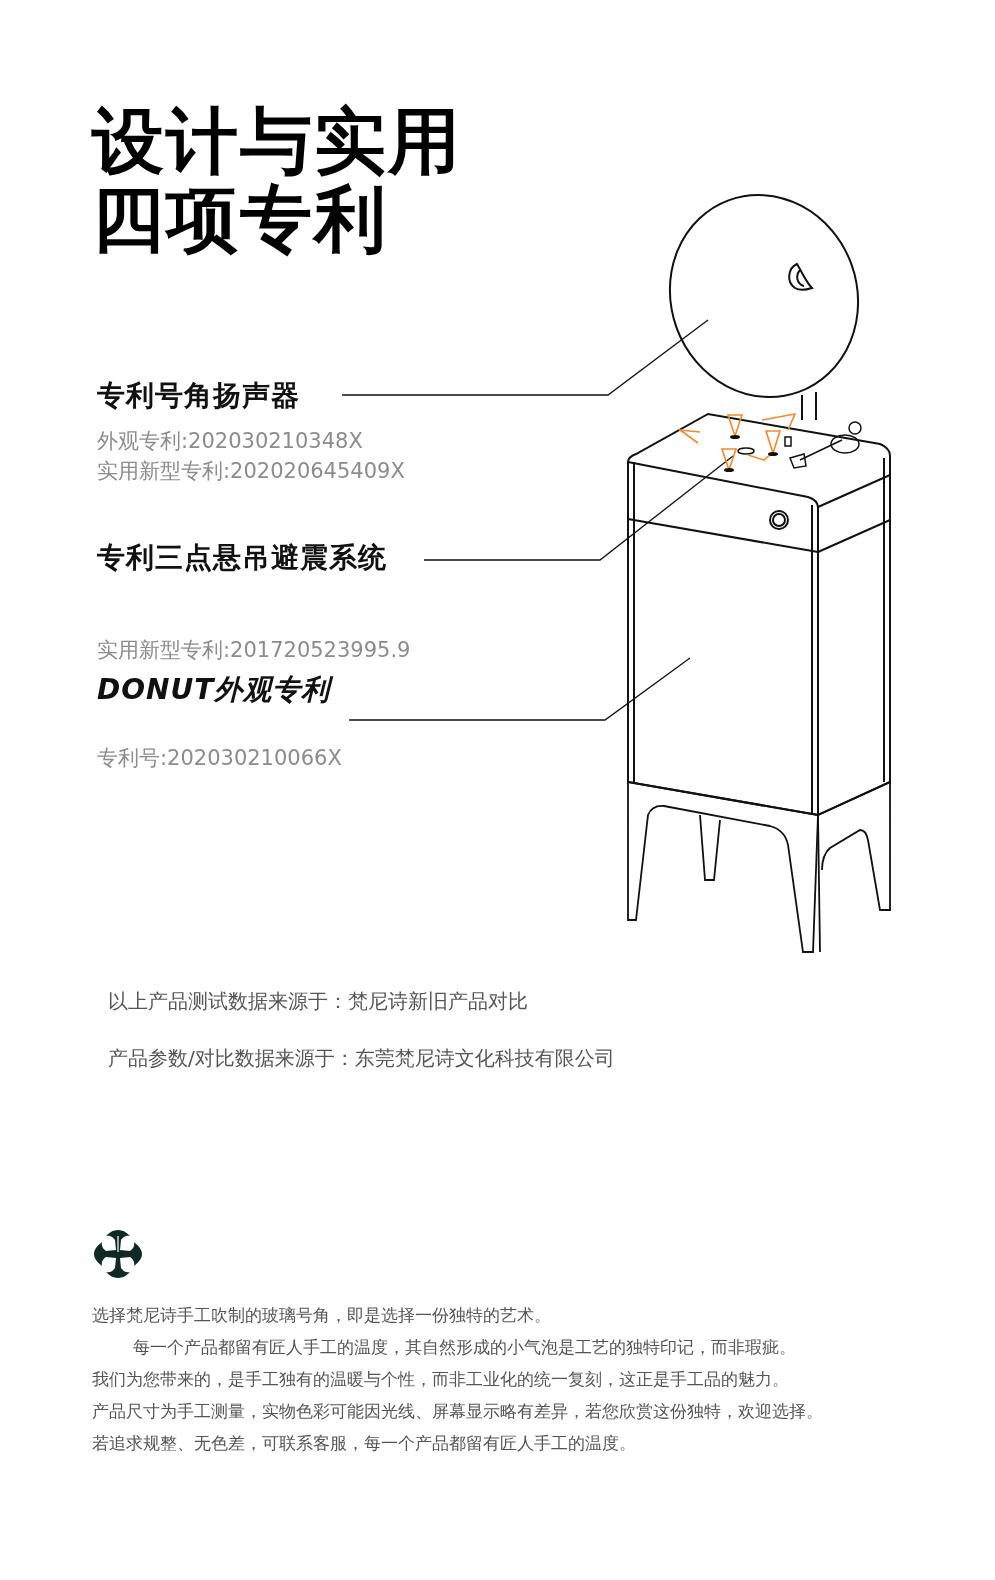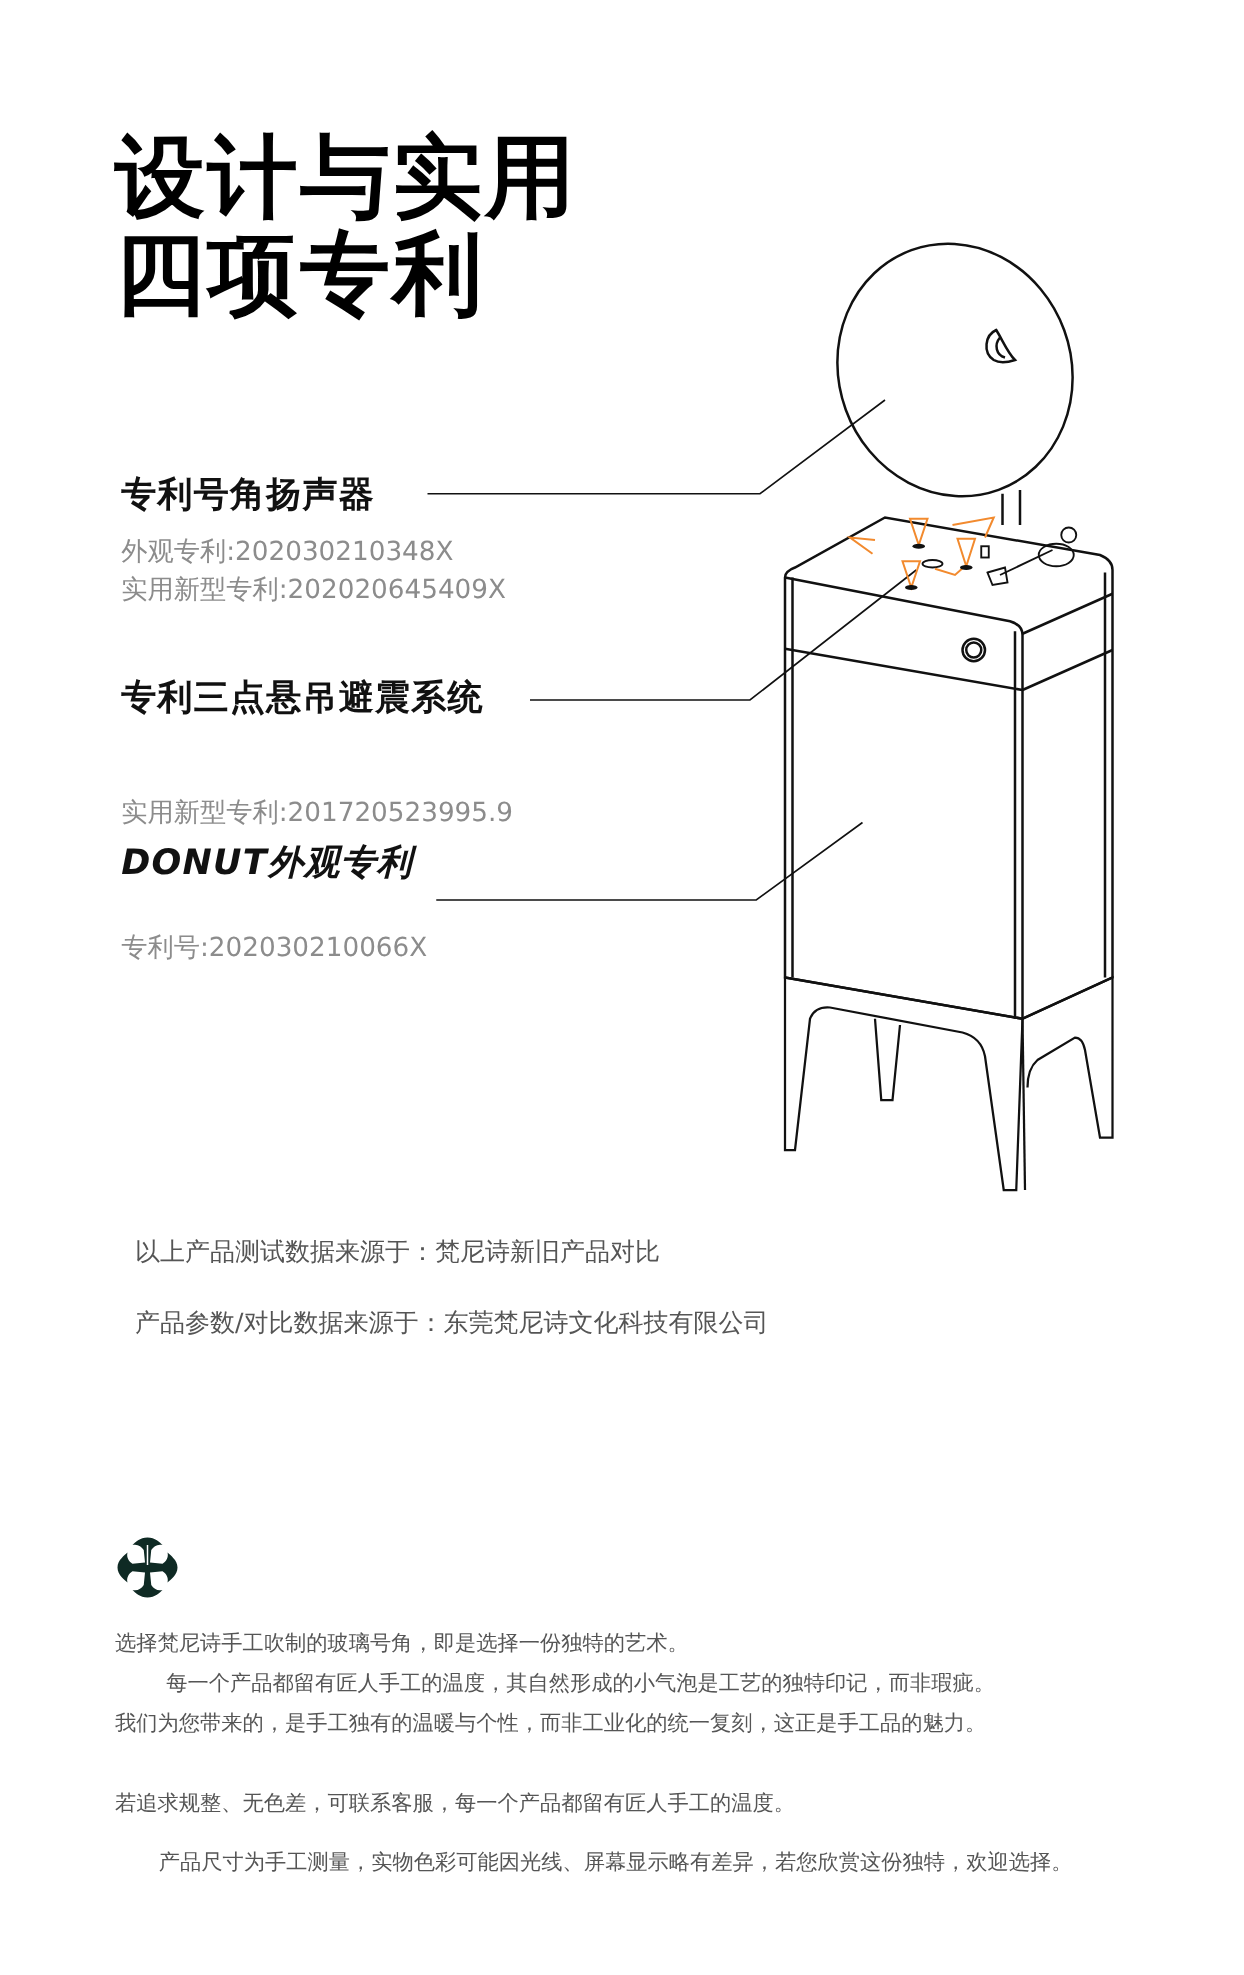--- a/index.html
+++ b/index.html
@@ -92,14 +92,14 @@
 <svg class="logo" viewBox="0 0 52 52">
   <g fill="#0f2a24">
     <path d="M26,2 C20,2 16,6 14,8 C18,7 21,9 23,12 L24,22 L14,23 C11,21 9,18 10,14 C8,16 2,20 2,26 C2,32 8,36 10,38 C9,34 11,31 14,29 L24,30 L23,40 C21,43 18,45 14,44 C16,46 20,50 26,50 C32,50 36,46 38,44 C34,45 31,43 29,40 L28,30 L38,29 C41,31 43,34 42,38 C44,36 50,32 50,26 C50,20 44,16 42,14 C43,18 41,21 38,23 L28,22 L29,12 C31,9 34,7 38,8 C36,6 32,2 26,2 Z"></path>
   </g>
   <path d="M26,8 L26,24" stroke="#ffffff" stroke-width="1.2"></path>
 </svg>
 
 <div class="para" style="top:1307px;">选择梵尼诗手工吹制的玻璃号角，即是选择一份独特的艺术。</div>
 <div class="para" style="top:1339px;margin-left:41px;">每一个产品都留有匠人手工的温度，其自然形成的小气泡是工艺的独特印记，而非瑕疵。</div>
 <div class="para" style="top:1371px;">我们为您带来的，是手工独有的温暖与个性，而非工业化的统一复刻，这正是手工品的魅力。</div>
-<div class="para" style="top:1482px;margin-left:35px;">产品尺寸为手工测量，实物色彩可能因光线、屏幕显示略有差异，若您欣赏这份独特，欢迎选择。</div>
+<div class="para" style="top:1403px;">产品尺寸为手工测量，实物色彩可能因光线、屏幕显示略有差异，若您欣赏这份独特，欢迎选择。</div>
 <div class="para" style="top:1435px;">若追求规整、无色差，可联系客服，每一个产品都留有匠人手工的温度。</div>
 
 </body></html>

